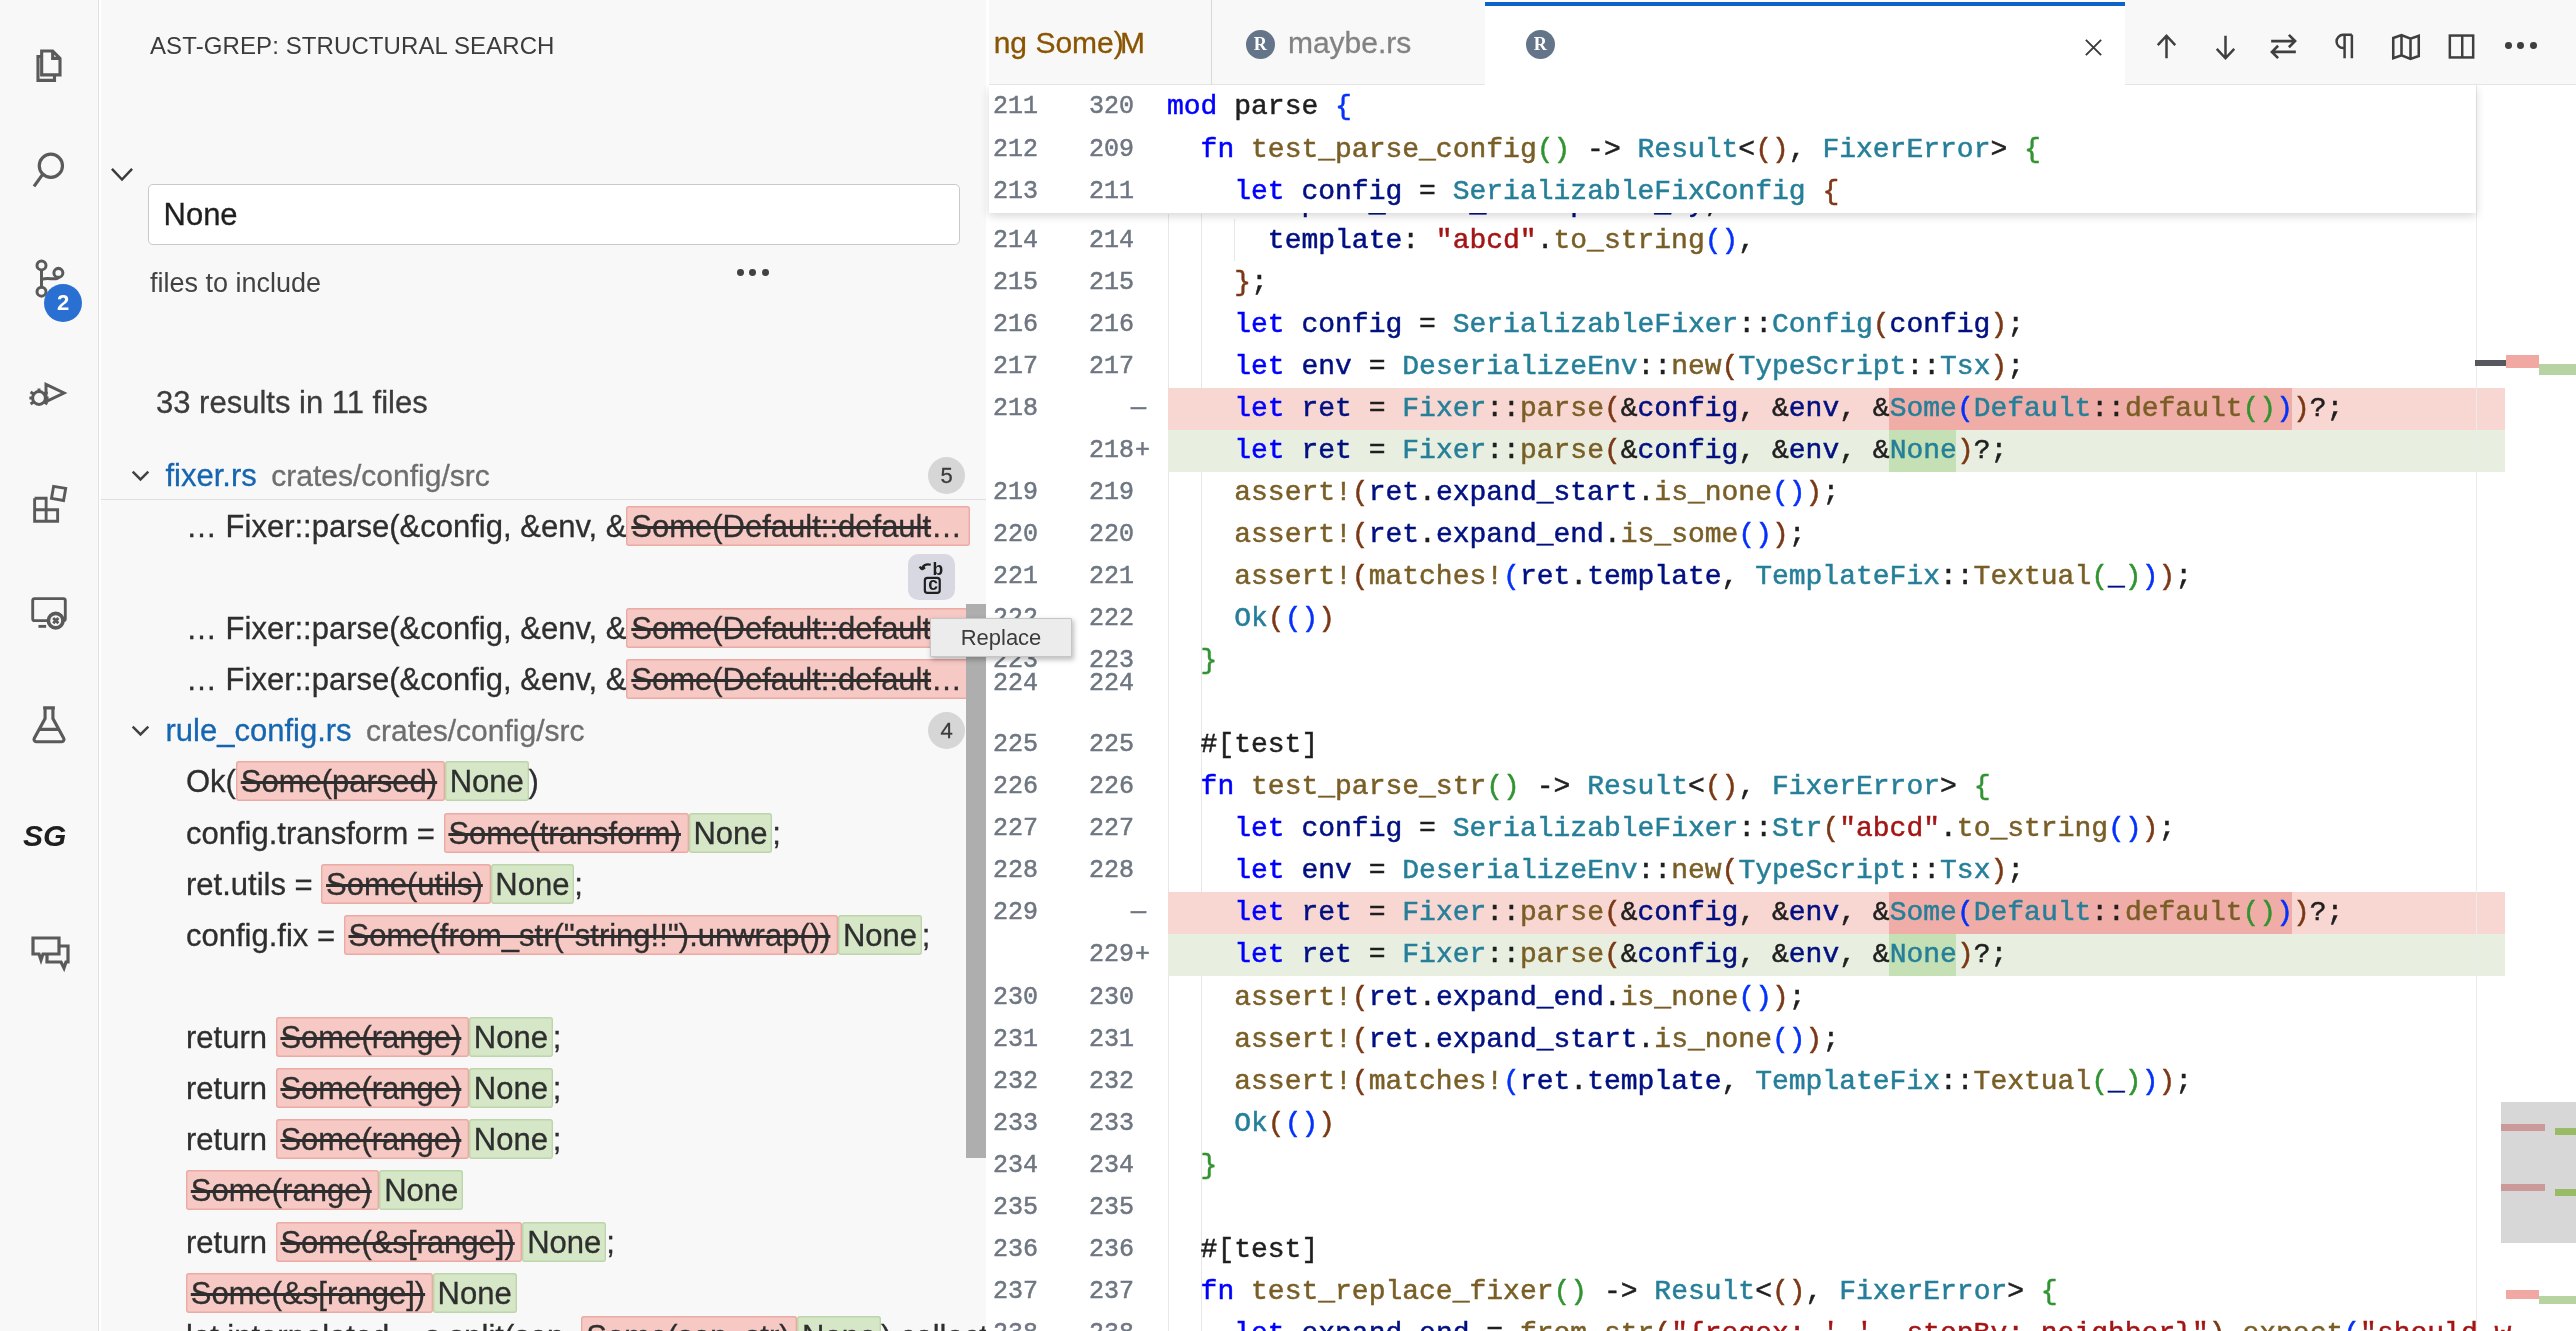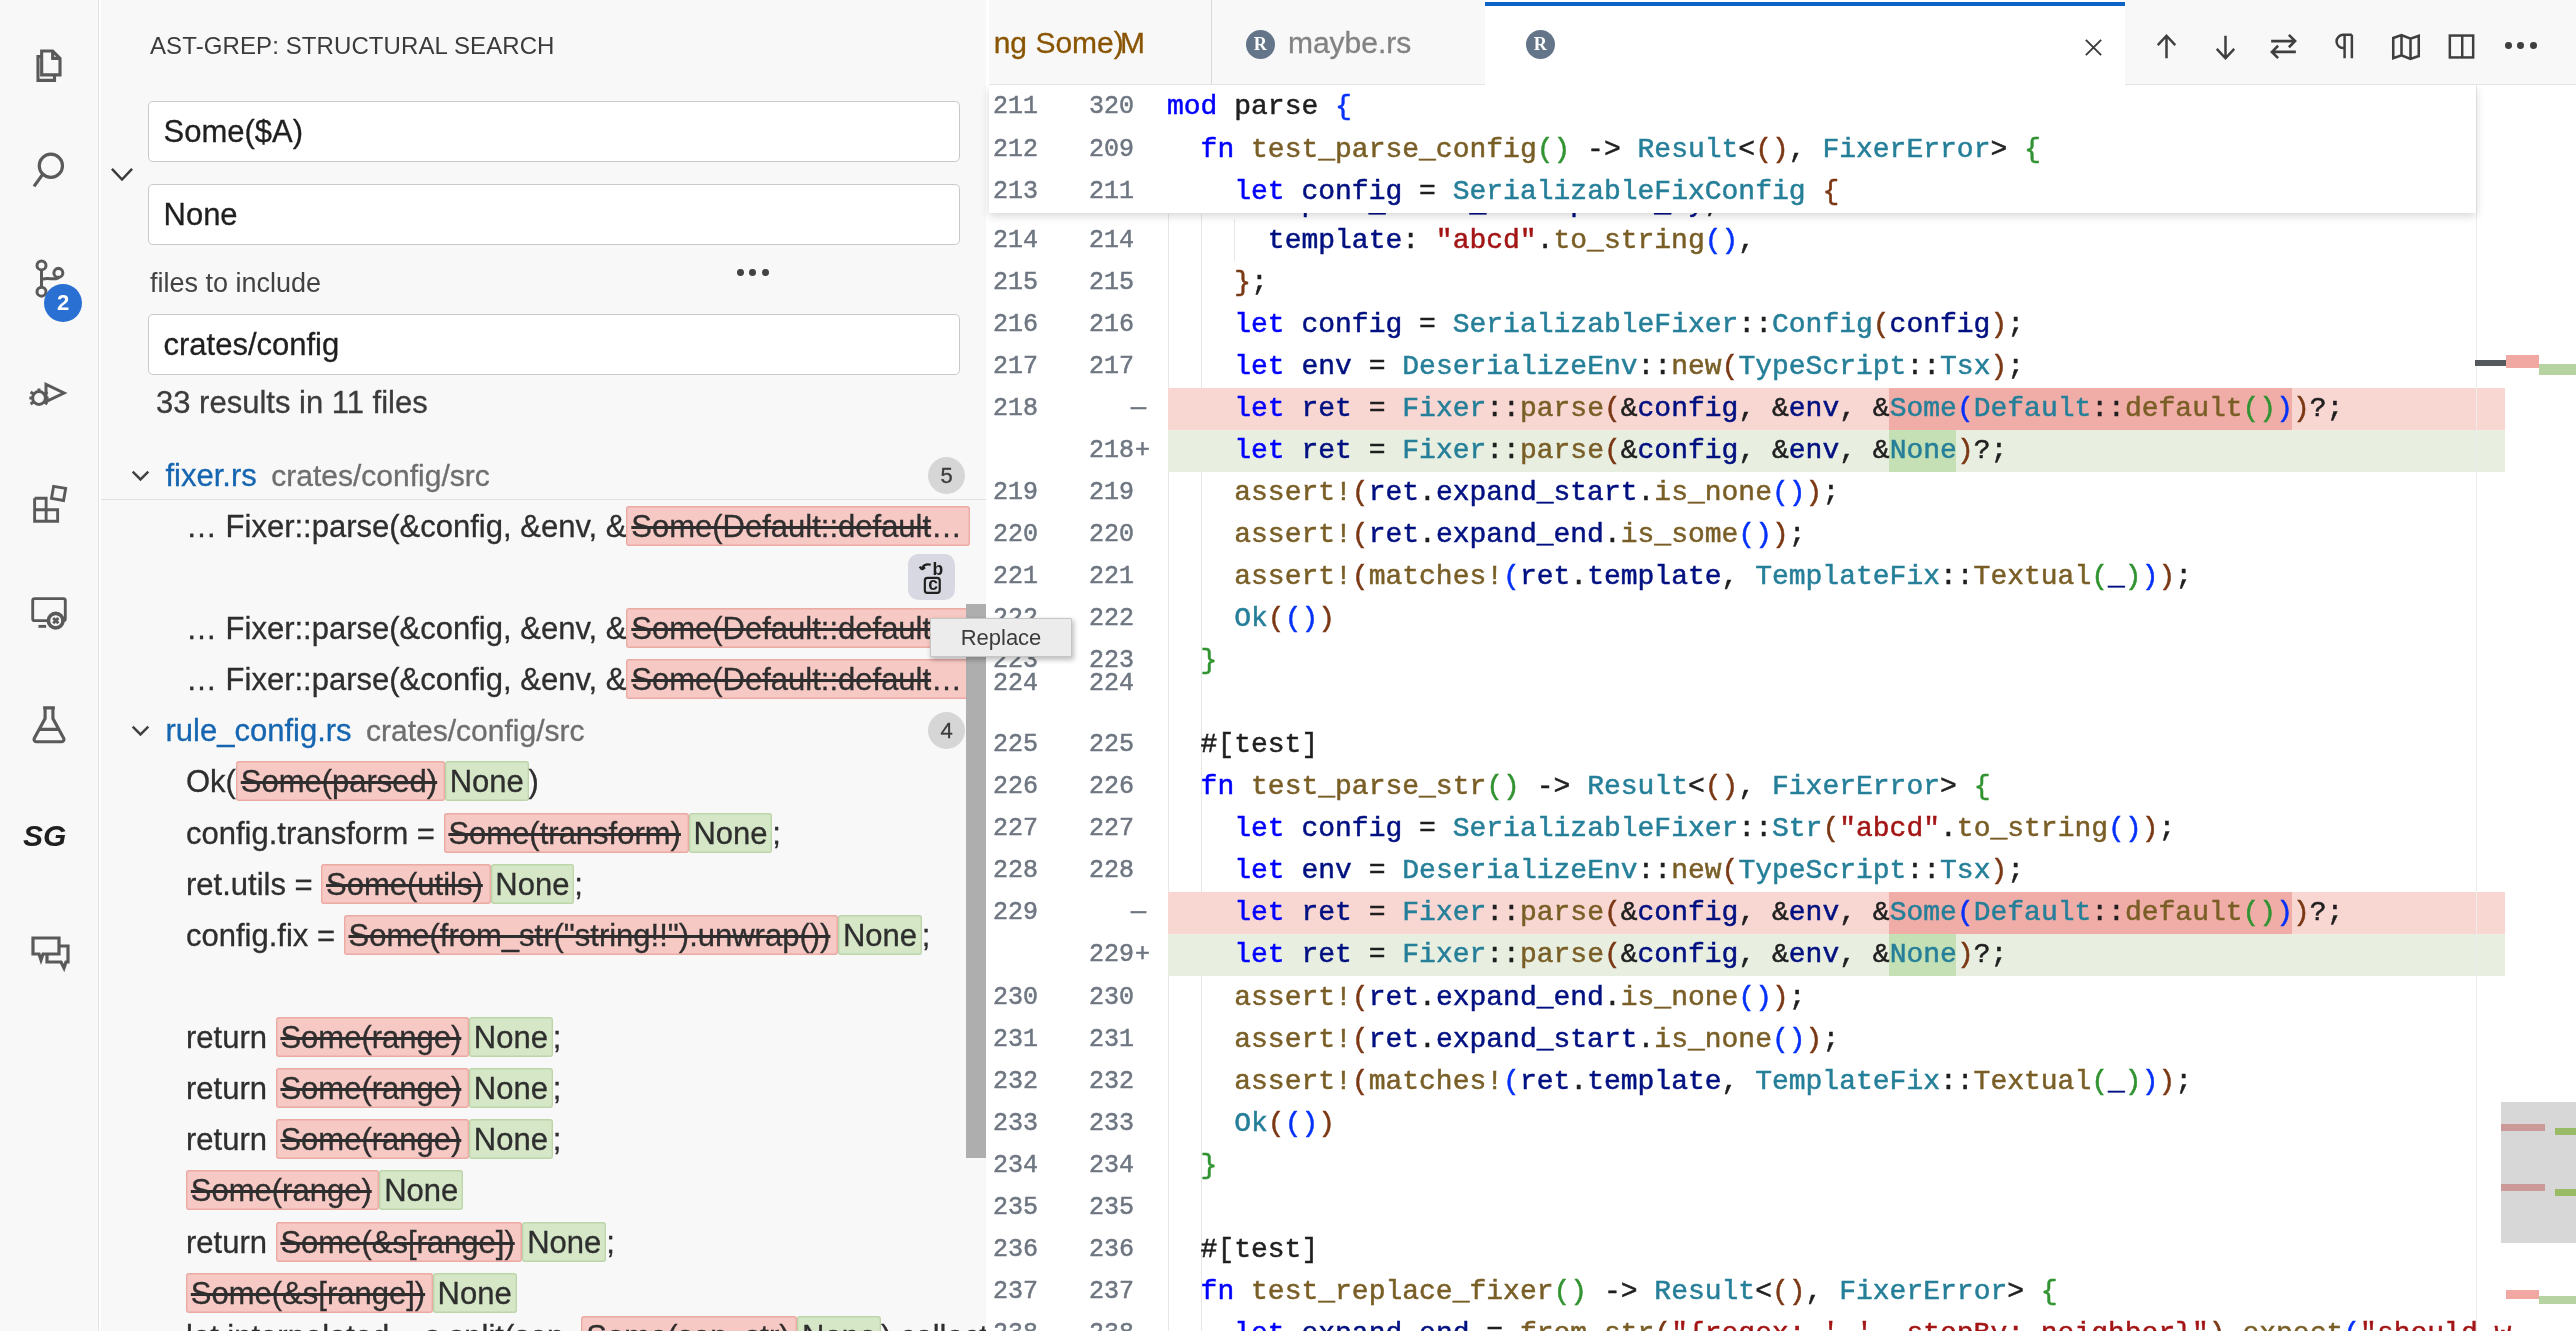--- a/index.html
+++ b/index.html
@@ -101,30 +101,28 @@
   <div class="abs" style="left:23px;top:819px;width:58px;font-size:30px;font-weight:bold;font-style:italic;color:#1f1f1f;letter-spacing:0px;">SG</div>
 
   <svg style="top:928px" width="48" height="48" viewBox="0 0 24 24" fill="none" stroke="#5a5a5a" stroke-width="1.6">
     <path d="M4 5 H17 V13 H9 L8 16 L7 13 H4 Z"></path>
     <path d="M11 13 V17 H18 L19.5 20 L20.5 17 H21.5 V9 H17"></path>
   </svg>
 </div>
 
 <div id="side">
   <div class="title">AST-GREP: STRUCTURAL SEARCH</div>
-  <div class="inp" style="top:101px">Some($A)</div>
   <svg class="abs" style="left:8.7px;top:166px" width="24" height="17.4" viewBox="0 0 25 18" fill="none" stroke="#3b3b3b" stroke-width="2.6">
         <path d="M2 3 L12.5 14 L23 3"></path>
       </svg>
   <div class="inp" style="top:184px">None</div>
   <div class="lab" style="top:268px">files to include</div>
   <div class="abs" style="left:636px;top:269px;width:6.8px;height:6.8px;border-radius:50%;background:#424242;"></div>
   <div class="abs" style="left:648px;top:269px;width:6.8px;height:6.8px;border-radius:50%;background:#424242;"></div>
   <div class="abs" style="left:661px;top:269px;width:6.8px;height:6.8px;border-radius:50%;background:#424242;"></div>
-  <div class="inp" style="top:314px">crates/config</div>
   <div class="res" style="top:385px">33 results in 11 files</div>
   <div class="trow" style="top:450px">
 <svg class="tchev" viewBox="0 0 16 16">
           <path d="M3 5.5 8 10.5 13 5.5" fill="none" stroke="#424242" stroke-width="1.6"></path>
         </svg>
 <span class="fname">fixer.rs</span>
         <span class="fpath">crates/config/src</span>
 <span class="badge">5</span>
       </div>
 <div class="trow" style="top:501px">

